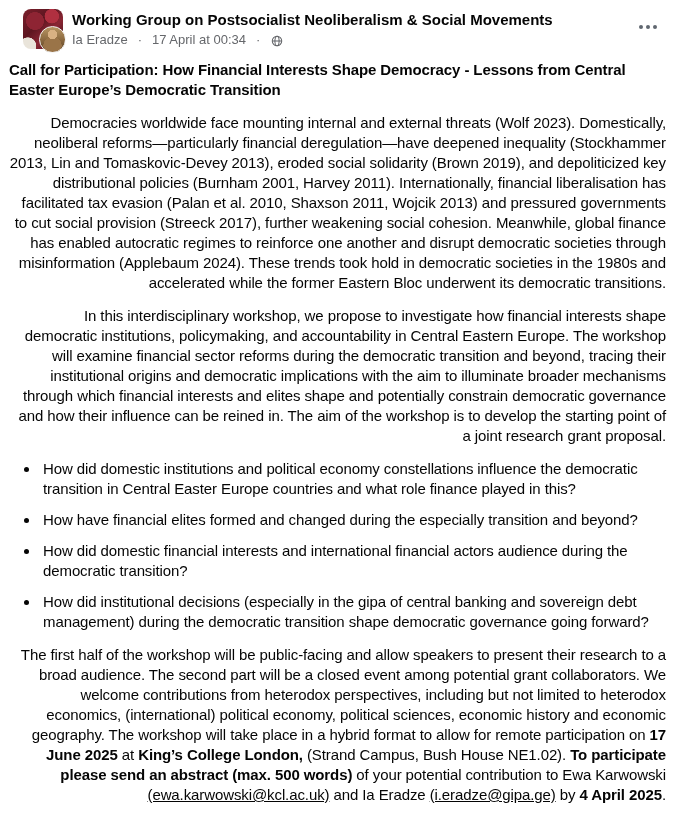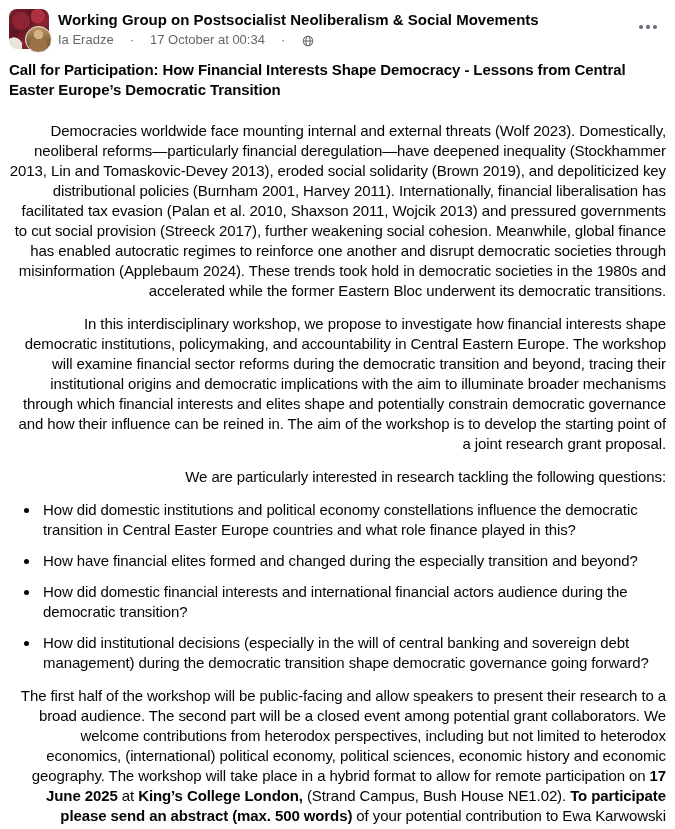--- a/index.html
+++ b/index.html
@@ -5,52 +5,52 @@
   * { box-sizing: border-box; }
   html,body { margin:0; padding:0; }
   body {
     width:675px; min-height:829px; background:#ffffff;
     font-family:"Liberation Sans", sans-serif;
     color:#050505; -webkit-font-smoothing:antialiased;
   }
   .post { width:675px; }
 
   
-  .post-header { display:flex; align-items:flex-start; padding:9px 10px 5px 9px; }
+  .post-header { display:flex; align-items:flex-start; padding:9px 10px 5px 23px; }
   .avatar-wrap { position:relative; width:40px; height:40px; flex:none; margin-right:9px; cursor:pointer; }
   .group-avatar {
     width:40px; height:40px; border-radius:8px;
     background:
       radial-gradient(circle at 12% 92%, #e9e4da 0 16%, rgba(233,228,218,0) 17%),
       radial-gradient(circle at 72% 18%, #b03040 0 16%, rgba(176,48,64,0) 17%),
       radial-gradient(circle at 30% 30%, #8e2433 0 22%, rgba(142,36,51,0) 23%),
       linear-gradient(135deg, #7c1f2c 0%, #5d1620 38%, #8a2533 62%, #33101a 100%);
   }
   .person-avatar {
     position:absolute; right:-3px; bottom:-4px; width:27px; height:27px;
     border-radius:50%; border:1.5px solid #f2f2f2;
     background:
       radial-gradient(circle at 50% 30%, #d8b183 0 22%, rgba(216,177,131,0) 23%),
       radial-gradient(circle at 50% 75%, #9a7448 0 40%, rgba(154,116,72,0) 41%),
       linear-gradient(180deg, #b99764 0%, #87653c 55%, #584226 100%);
   }
   .header-main { flex:1; min-width:0; padding-top:1px; }
   .group-name { font-size:15px; font-weight:700; line-height:19px; color:#050505; cursor:pointer; }
-  .byline { display:flex; align-items:center; gap:16px; margin-top:2px;
+  .byline { display:flex; align-items:center; gap:10px; margin-top:2px;
             font-size:13px; line-height:17px; color:#65676B; }
   .byline .sep { color:#65676B; }
   .byline .author, .byline .timestamp { cursor:pointer; }
   .globe { width:12px; height:12px; display:inline-block; margin-left:1px; }
   .menu-btn { flex:none; display:flex; align-items:center; justify-content:center;
               gap:3px; width:34px; height:24px; margin-top:6px; cursor:pointer; border-radius:4px; }
   .menu-btn .dot { width:4px; height:4px; border-radius:50%; background:#606770; }
 
   
   .post-body { padding:4px 9px 10px 9px; font-size:15px; line-height:20px; letter-spacing:-0.1px; }
-  .post-title { font-weight:700; margin:2px 0 21px; }
+  .post-title { font-weight:700; margin:2px 0 13px; }
   .post-body p { margin:0 0 13px;text-align:right; }
   ul.questions { margin:0 0 13px; padding:0 0 0 31px; }
   ul.questions li { margin:8px 0 11px; padding-left:3px; }
   .seg-b { font-weight:700; }
   .seg-link { text-decoration:underline; cursor:pointer; color:#050505; }
   .closing { margin-bottom:0; }
 </style>
 </head>
 <body>
 
@@ -59,21 +59,21 @@
   <div class="post-header">
     <div class="avatar-wrap">
       <div class="group-avatar"></div>
       <div class="person-avatar"></div>
     </div>
     <div class="header-main">
       <div class="group-name">Working Group on Postsocialist Neoliberalism &amp; Social Movements</div>
       <div class="byline">
         <span class="author">Ia Eradze</span>
         <span class="sep">·</span>
-        <span class="timestamp">17 October at 00:34</span>
+        <span class="timestamp">17 April at 00:34</span>
         <span class="sep">·</span>
         <span class="globe">
           <svg viewBox="0 0 16 16" width="12" height="12" fill="none" stroke="#65676B" stroke-width="1.4">
             <circle cx="8" cy="8" r="6.3"></circle>
             <ellipse cx="8" cy="8" rx="2.8" ry="6.3"></ellipse>
             <line x1="1.7" y1="8" x2="14.3" y2="8"></line>
           </svg>
         </span>
       </div>
     </div>
@@ -84,25 +84,24 @@
     </div>
   </div>
 
   <div class="post-body">
     <div class="post-title">Call for Participation: How Financial Interests Shape Democracy - Lessons from Central Easter Europe’s Democratic Transition</div>
 
     <p>Democracies worldwide face mounting internal and external threats (Wolf 2023). Domestically, neoliberal reforms—particularly financial deregulation—have deepened inequality (Stockhammer 2013, Lin and Tomaskovic-Devey 2013), eroded social solidarity (Brown 2019), and depoliticized key distributional policies (Burnham 2001, Harvey 2011). Internationally, financial liberalisation has facilitated tax evasion (Palan et al. 2010, Shaxson 2011, Wojcik 2013) and pressured governments to cut social provision (Streeck 2017), further weakening social cohesion. Meanwhile, global finance has enabled autocratic regimes to reinforce one another and disrupt democratic societies through misinformation (Applebaum 2024). These trends took hold in democratic societies in the 1980s and accelerated while the former Eastern Bloc underwent its democratic transitions.</p>
 
     <p>In this interdisciplinary workshop, we propose to investigate how financial interests shape democratic institutions, policymaking, and accountability in Central Eastern Europe. The workshop will examine financial sector reforms during the democratic transition and beyond, tracing their institutional origins and democratic implications with the aim to illuminate broader mechanisms through which financial interests and elites shape and potentially constrain democratic governance and how their influence can be reined in. The aim of the workshop is to develop the starting point of a joint research grant proposal.</p>
 
-    <p>We are particularly interested in research tackling the following questions:</p>
 
     <ul class="questions">
       <li>How did domestic institutions and political economy constellations influence the democratic transition in Central Easter Europe countries and what role finance played in this?</li>
       <li>How have financial elites formed and changed during the especially transition and beyond?</li>
       <li>How did domestic financial interests and international financial actors audience during the democratic transition?</li>
-      <li>How did institutional decisions (especially in the will of central banking and sovereign debt management) during the democratic transition shape democratic governance going forward?</li>
+      <li>How did institutional decisions (especially in the gipa of central banking and sovereign debt management) during the democratic transition shape democratic governance going forward?</li>
     </ul>
 
     <p class="closing"><span>The first half of the workshop will be public-facing and allow speakers to present their research to a broad audience. The second part will be a closed event among potential grant collaborators. We welcome contributions from heterodox perspectives, including but not limited to heterodox economics, (international) political economy, political sciences, economic history and economic geography. The workshop will take place in a hybrid format to allow for remote participation on </span><span class="seg-b">17 June 2025</span><span> at </span><span class="seg-b">King’s College London,</span><span> (Strand Campus, Bush House NE1.02). </span><span class="seg-b">To participate please send an abstract (max. 500 words)</span><span> of your potential contribution to Ewa Karwowski </span><span class="seg-link">(ewa.karwowski@kcl.ac.uk)</span><span> and Ia Eradze </span><span class="seg-link">(i.eradze@gipa.ge)</span><span> by </span><span class="seg-b">4 April 2025</span><span>.</span></p>
   </div>
 
 </div>
 
 </body></html>

